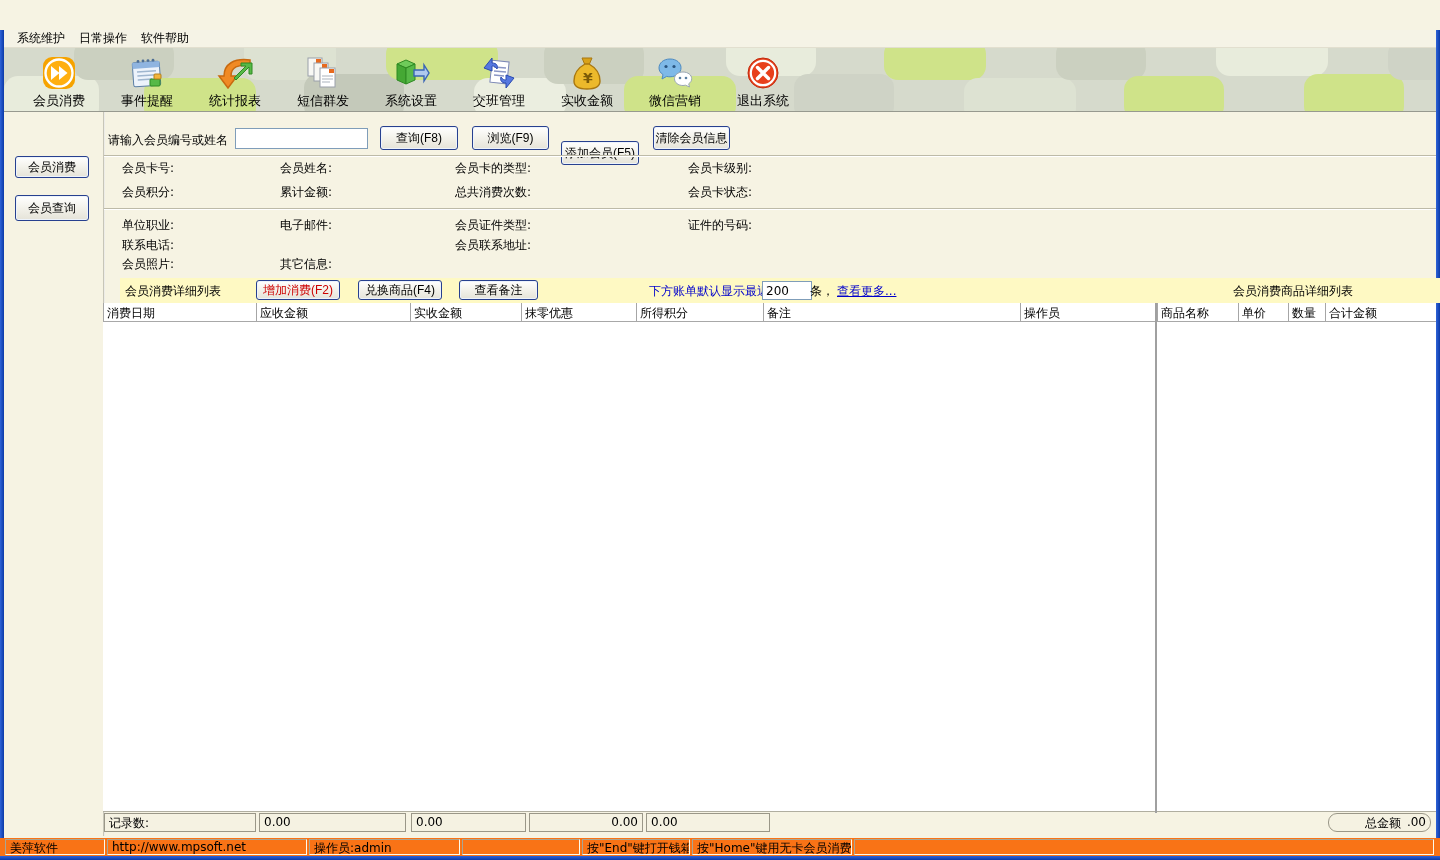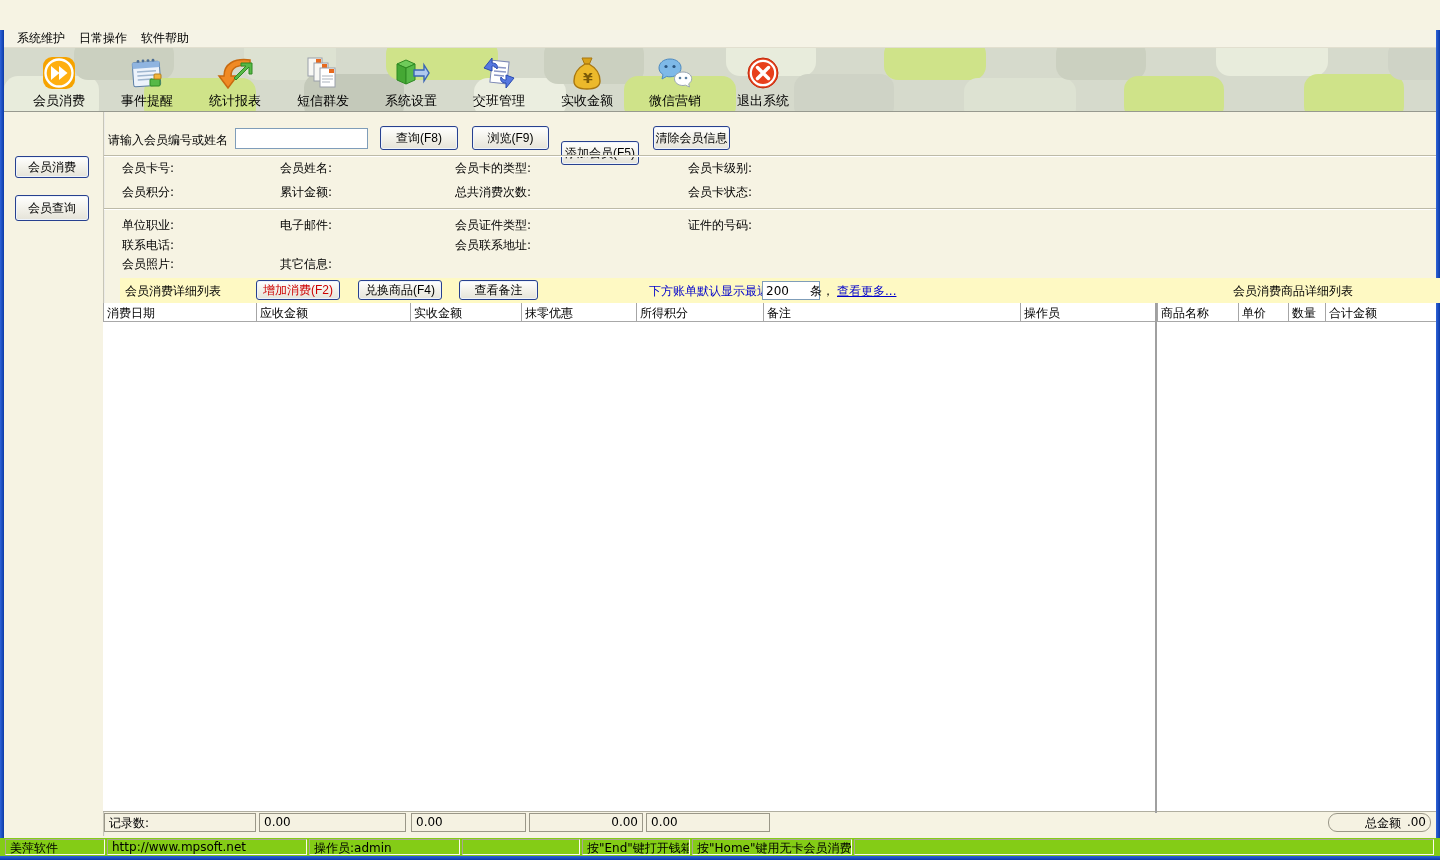--- a/index.html
+++ b/index.html
@@ -36,35 +36,35 @@
   
   .search-input { left:235px; top:128px; width:133px; height:21px; border:1px solid #7F9DB9; background:#fff; padding:2px 3px; font-size:12px; font-family:"DejaVu Sans",sans-serif; }
   .groove { height:2px; background:linear-gradient(180deg,#BDBAA8 50%,#FFFFFF 50%); }
 
   .field-label { position:absolute; font-size:12px; white-space:nowrap; }
 
   
   .green-bar { left:120px; top:278px; width:1333px; height:25px; background:#fef9c3; }
   .gb-text { position:absolute; top:5px; font-size:12px; white-space:nowrap; }
   .gb-btn { position:absolute; top:2px; height:20px; }
-  .count-input { position:absolute; left:642px; top:3px; width:58px; height:19px; border:1px solid #7F9DB9; background:#fff; font-size:12px; padding:1px 3px; font-family:"DejaVu Sans",sans-serif; }
+  .count-input { position:absolute; left:642px; top:3px; width:50px; height:19px; border:1px solid #7F9DB9; background:#fff; font-size:12px; padding:1px 3px; font-family:"DejaVu Sans",sans-serif; }
   .link { color:#0000CC; text-decoration:underline; cursor:pointer; }
   .blue-text { color:#0000CC; }
 
   
   .table-header { left:103px; top:303px; width:1333px; height:19px; background:#fff; border-bottom:1px solid #A8A8A8; }
   .hdr-cell { position:absolute; top:0; height:18px; border-left:1px solid #A6A6A6; padding:2px 0 0 3px; font-size:12px; white-space:nowrap; overflow:hidden; }
   .table-body { left:103px; top:322px; width:1333px; height:490px; background:#fff; border-bottom:1px solid #B0AEA0; }
   .table-sep { left:1155px; top:303px; width:2px; height:510px; background:#A0A0A0; }
 
   
   .sum-cell { position:absolute; top:813px; height:19px; border:1px solid #9A9788; background:#F5F2E2; font-size:12px; padding:1px 4px; white-space:nowrap; overflow:hidden; }
 
   
-  .statusbar { left:0; top:838px; width:1440px; height:18px; background:#84cc16; }
+  .statusbar { left:0; top:838px; width:1440px; height:18px; background:#f97316; }
   .status-cell { position:absolute; top:1px; height:16px; border:1px solid; border-color:#A9A593 #FDFAEC #FDFAEC #A9A593; padding:0 4px; font-size:12px; white-space:nowrap; overflow:hidden; }
 </style>
 </head>
 <body>
 
 <div id="app">
 
 
   <div class="abs border-side" style="left:0;"></div>
   <div class="abs border-side" style="left:1436px;"></div>

